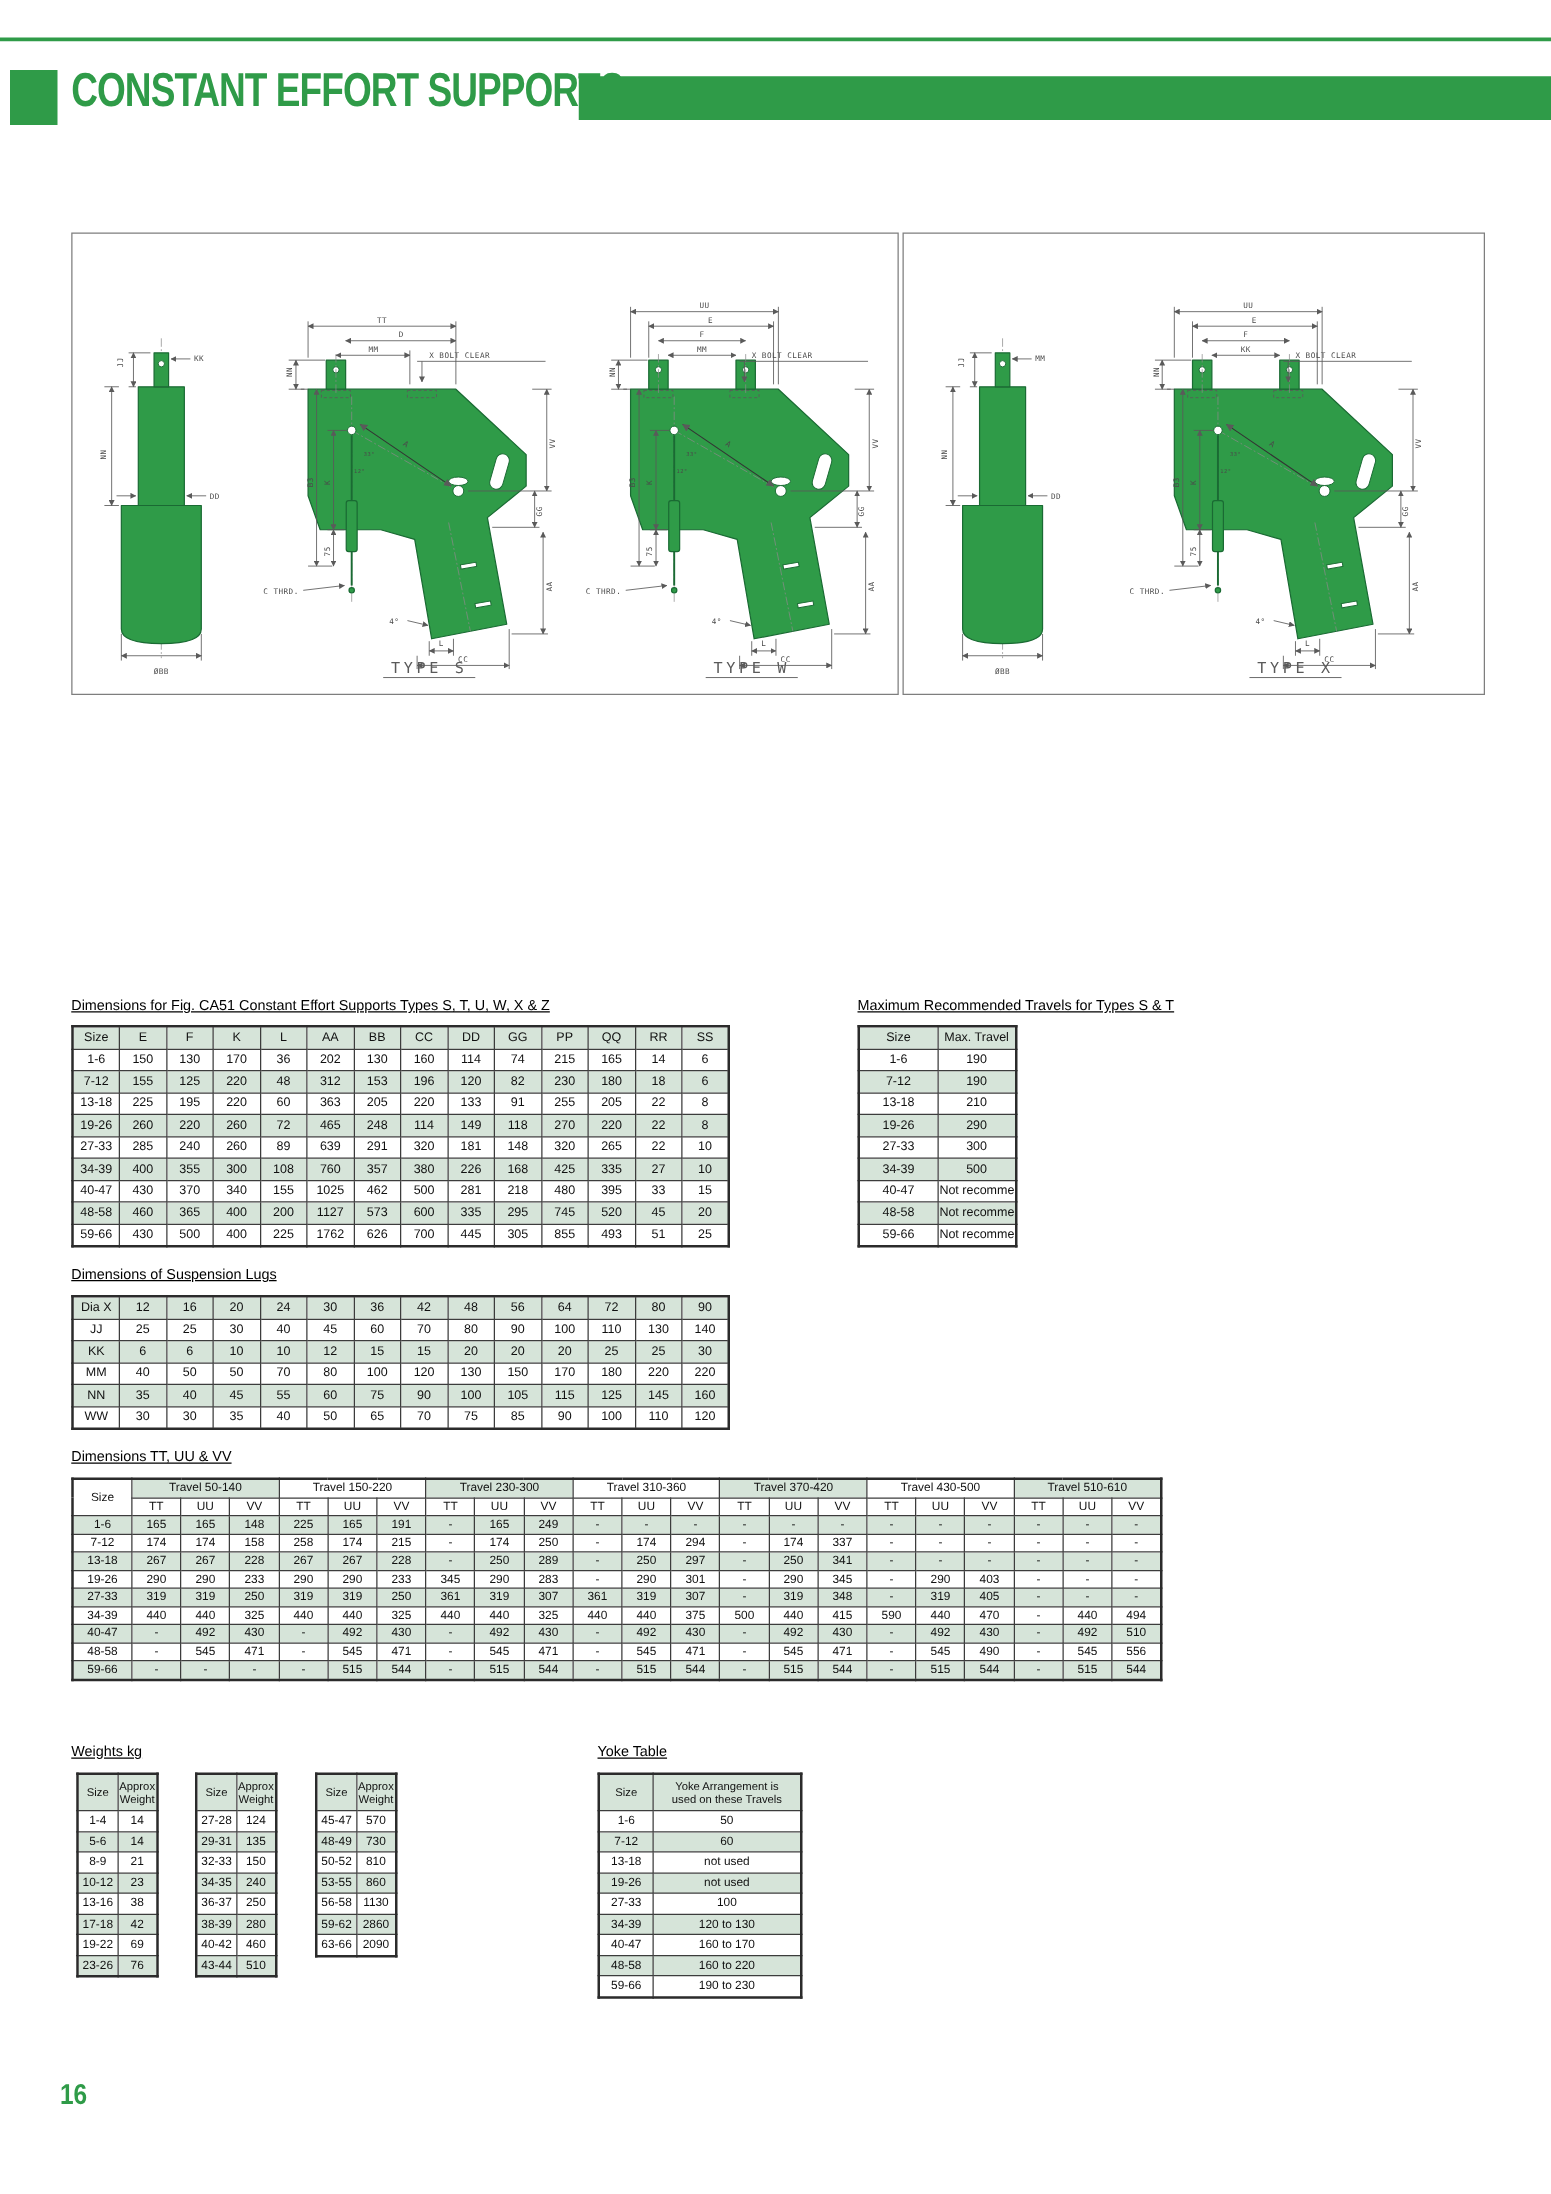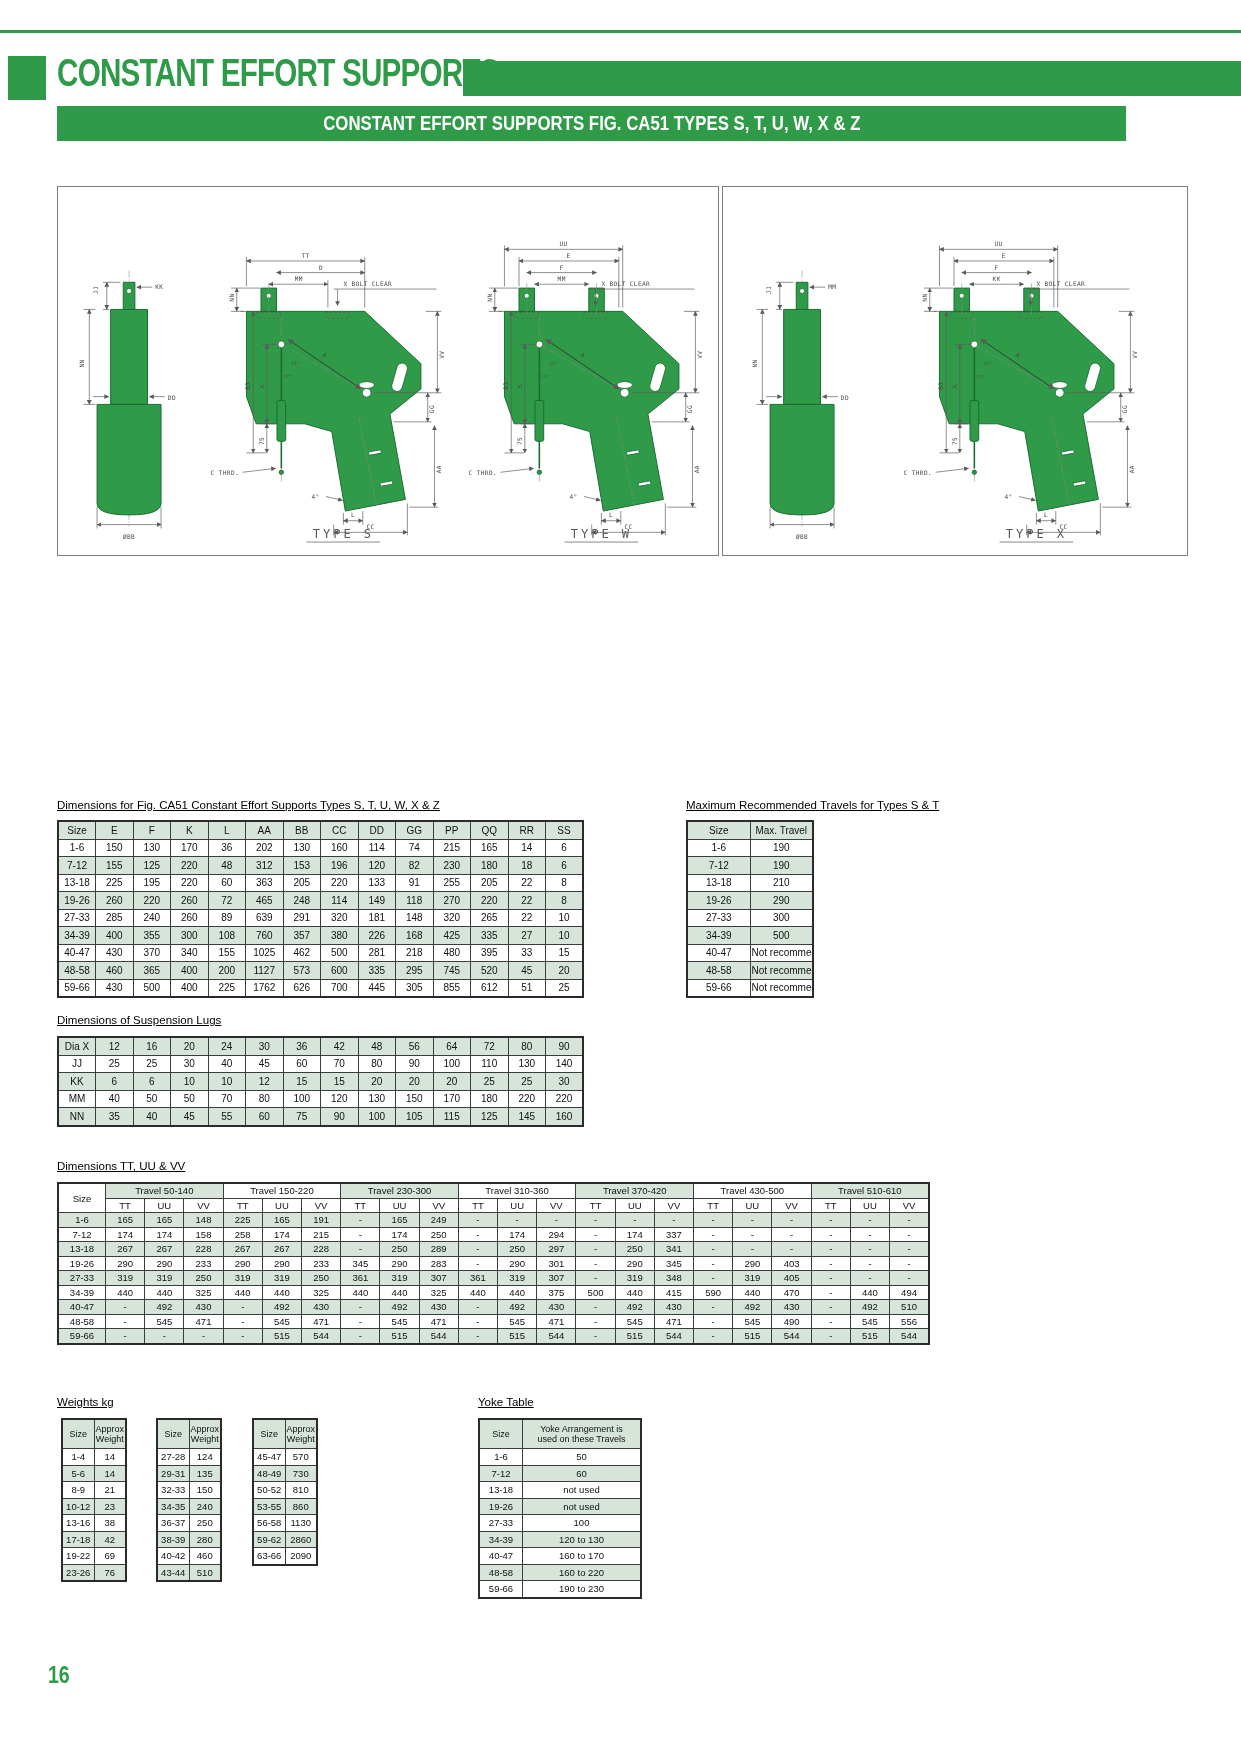--- a/index.html
+++ b/index.html
@@ -162,21 +162,20 @@
     </g>
   </defs>
 </svg>
 
 <div class="page">
 
   <div class="abs top-rule"></div>
   <div class="abs green-sq"></div>
   <div class="abs page-title"><span class="cond">CONSTANT EFFORT SUPPORTS</span></div>
   <div class="abs green-bar"></div>
-  <div class="abs banner"><span class="cond">CONSTANT EFFORT SUPPORTS FIG. CA51 TYPES S, T, U, W, X &amp; Z</span></div>
 
   <div class="abs dbox" style="left:57px;top:186px;width:660px;height:368px">
     <svg style="left:10px" width="126" height="362" viewBox="0 0 130 365">
       <use href="#cylbody"></use>
       <g class="dimt">
         <text transform="translate(31,104) rotate(-90)">JJ</text>
         <text x="90" y="99">KK</text>
         <text transform="translate(17,180) rotate(-90)">NN</text>
         <text x="103" y="213">DD</text>
         <text x="63" y="357" text-anchor="middle">ØBB</text>
@@ -465,21 +464,21 @@
           <td>430</td>
           <td>500</td>
           <td>400</td>
           <td>225</td>
           <td>1762</td>
           <td>626</td>
           <td>700</td>
           <td>445</td>
           <td>305</td>
           <td>855</td>
-          <td>612</td>
+          <td>493</td>
           <td>51</td>
           <td>25</td>
         </tr>
       </tbody>
   </table>
 
   <div class="abs sec-h" style="left:686px;top:799px">Maximum Recommended Travels for Types S &amp; T</div>
   <table class="tbl t-travel abs" style="left:686px;top:820px">
     <thead>
         <tr>
@@ -604,20 +603,36 @@
           <td>55</td>
           <td>60</td>
           <td>75</td>
           <td>90</td>
           <td>100</td>
           <td>105</td>
           <td>115</td>
           <td>125</td>
           <td>145</td>
           <td>160</td>
+        </tr>
+        <tr>
+          <td>WW</td>
+          <td>30</td>
+          <td>30</td>
+          <td>35</td>
+          <td>40</td>
+          <td>50</td>
+          <td>65</td>
+          <td>70</td>
+          <td>75</td>
+          <td>85</td>
+          <td>90</td>
+          <td>100</td>
+          <td>110</td>
+          <td>120</td>
         </tr>
       </tbody>
   </table>
 
   <div class="abs sec-h" style="left:57px;top:1160px">Dimensions TT, UU &amp; VV</div>
   <table class="tbl t-tt abs" style="left:57px;top:1182px">
     <thead>
       <tr>
         <th rowspan="2" class="sizehead">Size</th>
       <th colspan="3" class="grp-g">Travel 50-140</th>

